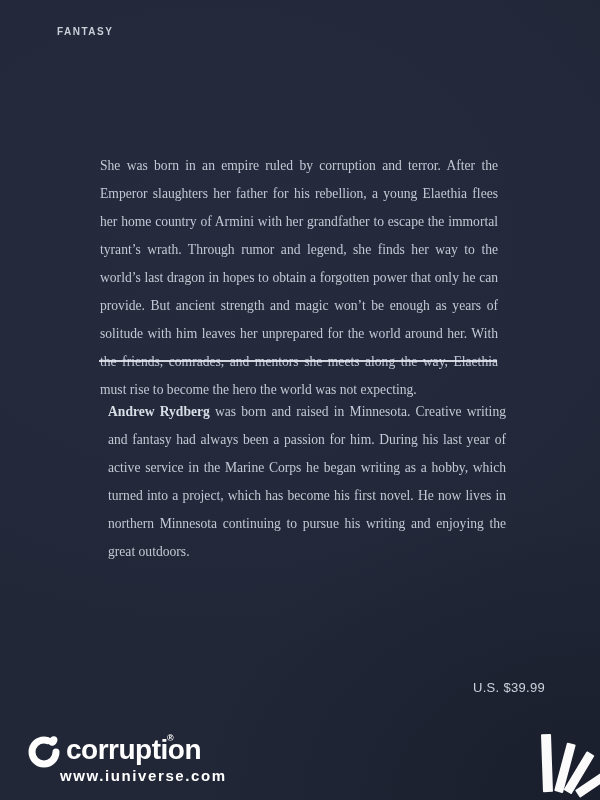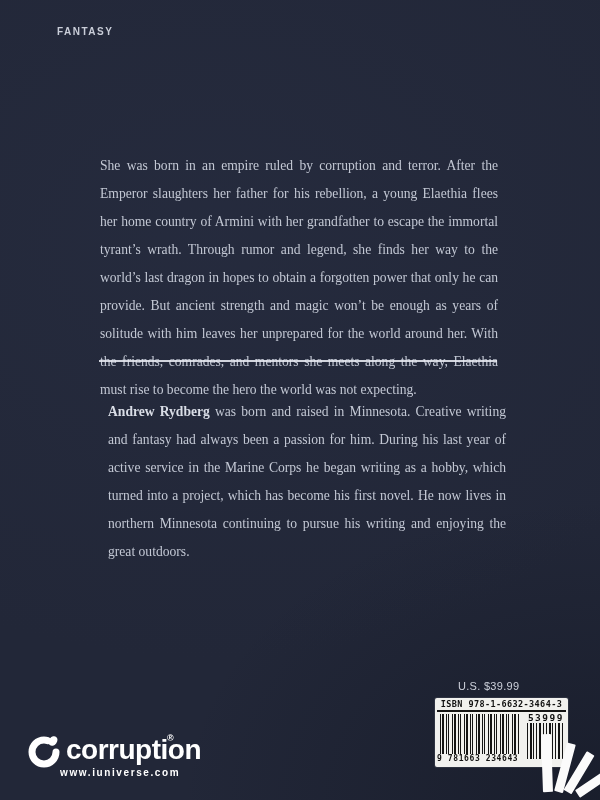--- a/index.html
+++ b/index.html
@@ -29,22 +29,22 @@
     margin:0;
   }
   .synopsis{top:152px;}
   .bio{top:398px;margin-left:8px;}
   .bio b{color:#d9dde6;}
   .divider{
     position:absolute;left:99px;top:360px;width:398px;height:2px;
     background:#e4e7ee;opacity:.9;
   }
   .price{
-    position:absolute;left:458px;top:680px;
-    font-size:11px;color:#cdd1db;letter-spacing:.3px;
+    position:absolute;left:473px;top:680px;
+    font-size:13px;color:#cdd1db;letter-spacing:.3px;
   }
   
   .barcode-box{
     position:absolute;left:435px;top:698px;width:133px;height:69px;
     background:#f1f1ee;border-radius:2px;color:#111;
     box-shadow:0 0 0 1px rgba(255,255,255,.08);
   }
   .isbn-row{
     position:absolute;left:0;top:1px;width:100%;text-align:center;
     font-family:"DejaVu Sans Mono",monospace;font-weight:bold;
@@ -96,46 +96,38 @@
   .pub-icon{position:absolute;left:0;top:2px;}
   .pub-name{
     position:absolute;left:40px;top:3px;
     font-size:28px;font-weight:bold;letter-spacing:-.5px;white-space:nowrap;
   }
   .pub-reg{
     position:absolute;left:141px;top:2px;font-size:9px;font-weight:bold;
   }
   .pub-site{
     position:absolute;left:34px;top:36px;
-    font-size:10px;font-weight:bold;letter-spacing:1.6px;white-space:nowrap;
+    font-size:15px;font-weight:bold;letter-spacing:1.6px;white-space:nowrap;
   }
 </style>
 </head>
 <body>
 
 <div class="cover">
 
   <div class="category">FANTASY</div>
 
   <p class="body-text synopsis">She was born in an empire ruled by corruption and terror. After the Emperor slaughters her father for his rebellion, a young Elaethia flees her home country of Armini with her grandfather to escape the immortal tyrant’s wrath. Through rumor and legend, she finds her way to the world’s last dragon in hopes to obtain a forgotten power that only he can provide. But ancient strength and magic won’t be enough as years of solitude with him leaves her unprepared for the world around her. With the friends, comrades, and mentors she meets along the way, Elaethia must rise to become the hero the world was not expecting.</p>
 
   <div class="divider"></div>
 
   <p class="body-text bio"><b>Andrew Rydberg</b><span> was born and raised in Minnesota. Creative writing and fantasy had always been a passion for him. During his last year of active service in the Marine Corps he began writing as a hobby, which turned into a project, which has become his first novel. He now lives in northern Minnesota continuing to pursue his writing and enjoying the great outdoors.</span></p>
 
   <div class="price">U.S. $39.99</div>
 
-  <div class="barcode-box">
-    <div class="isbn-row">ISBN 978-1-6632-3464-3</div>
-    <div class="isbn-rule"></div>
-    <div class="bars-main"></div>
-    <div class="bars-digits">9 781663 234643</div>
-    <div class="price-code">53999</div>
-    <div class="bars-addon"></div>
-  </div>
 
   <div class="domino d1"></div>
   <div class="domino d2"></div>
   <div class="domino d3"></div>
   <div class="domino d4"></div>
 
   <div class="publisher">
     <svg class="pub-icon" width="36" height="36" viewBox="0 0 36 36">
       <circle cx="18" cy="19" r="12" fill="none" stroke="#ffffff" stroke-width="7" stroke-dasharray="60 15.4" stroke-linecap="round"></circle>
       <ellipse cx="27" cy="8" rx="4" ry="5.2" fill="#ffffff" transform="rotate(38 27 8)"></ellipse>

